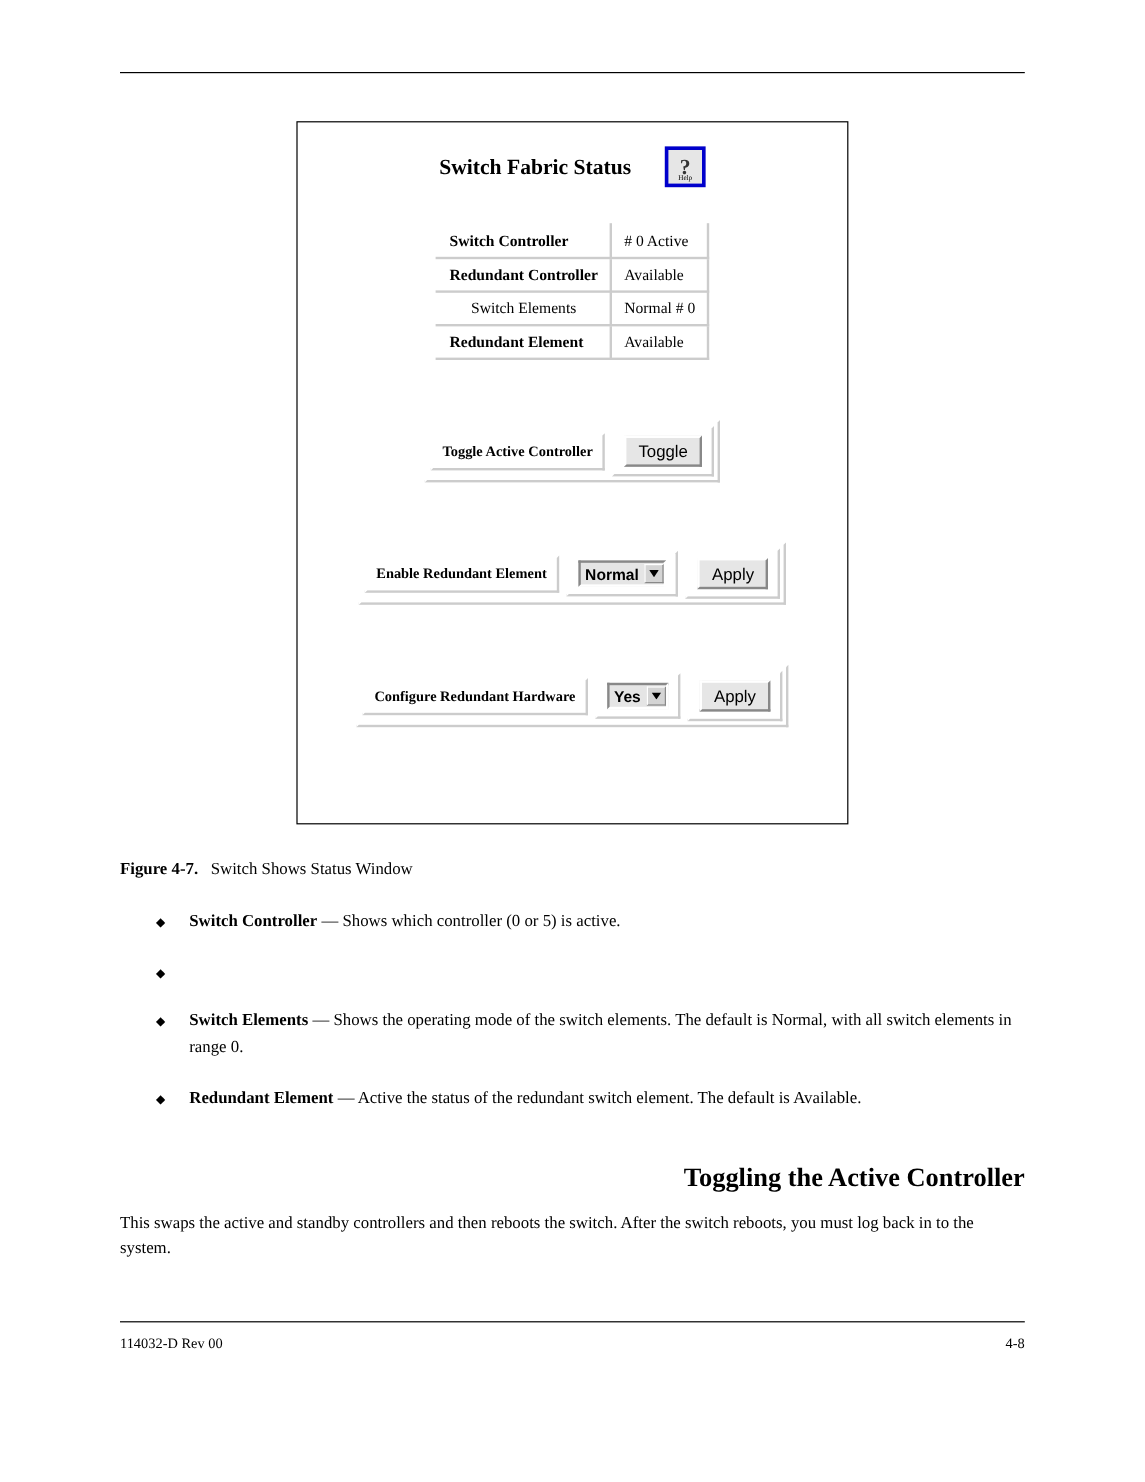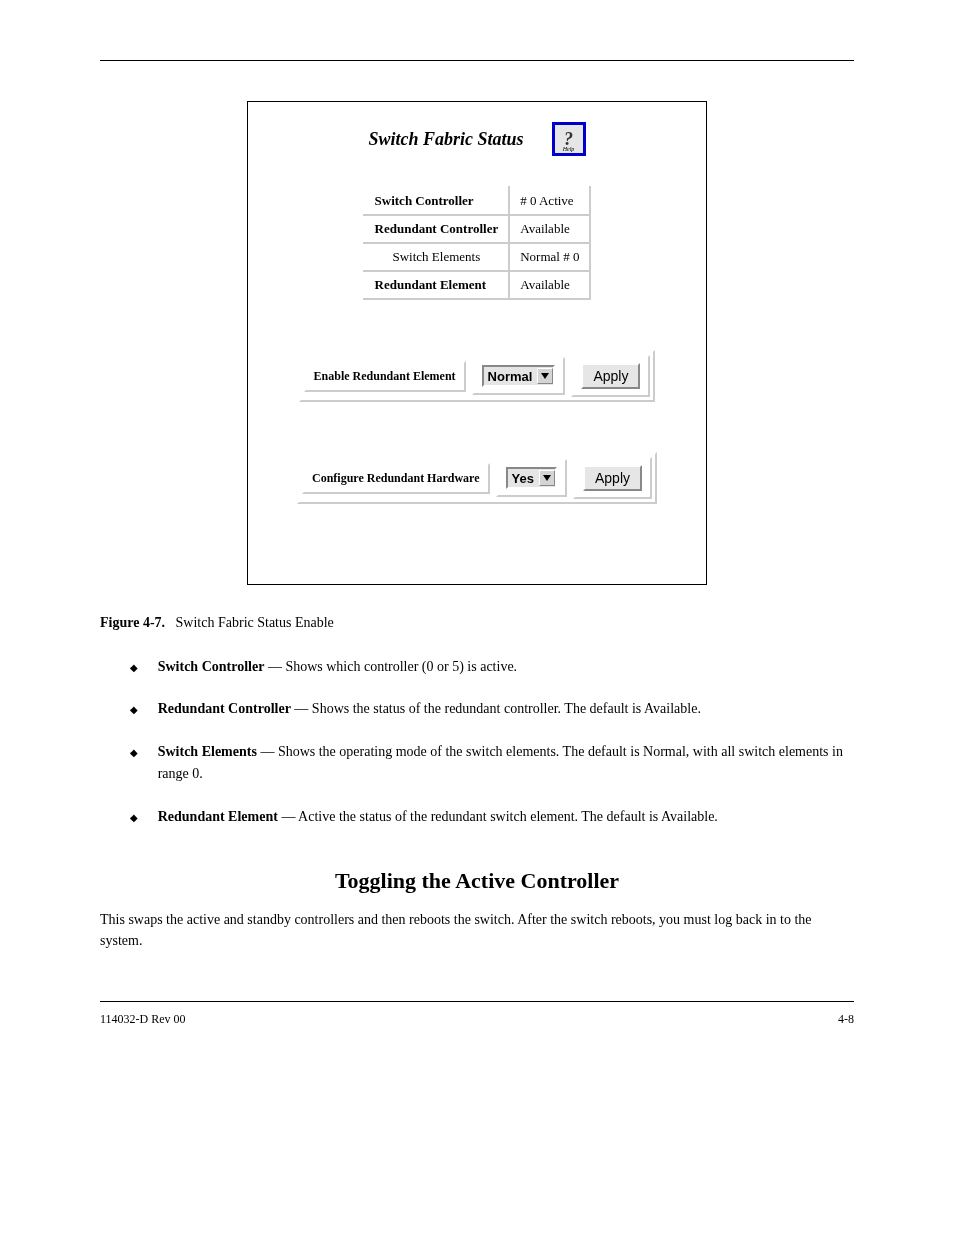--- a/index.html
+++ b/index.html
@@ -25,21 +25,20 @@
       margin: 0 auto;
       border: 1px solid #000;
       padding: 20px 20px 30px 20px;
     }
     .title-row {
       display: flex;
       justify-content: center;
       align-items: center;
       gap: 28px;
       margin-bottom: 30px;
-      font-style: italic;
     }
     .title {
       font-weight: bold;
       font-size: 18px;
     }
     .help-icon {
       width: 34px;
       height: 34px;
       border: 3px solid #0000cc;
       background: #e6e6e6;
@@ -163,21 +162,21 @@
       font-size: 10px;
       margin-top: 4px;
     }
     .desc-list .term {
       font-weight: bold;
     }
     .section-heading {
       font-size: 22px;
       font-weight: bold;
       margin: 40px 0 15px 0;
-      text-align: center;
+      text-align: right;
     }
     .body-text {
       font-size: 14px;
       line-height: 1.5;
       margin-bottom: 10px;
     }
     .body-text .cmd {
       font-weight: bold;
     }
     .hr-bottom {
@@ -220,20 +219,28 @@
         <td class="label-normal">Switch Elements</td>
         <td>Normal # 0</td>
       </tr>
       <tr>
         <td class="label-bold">Redundant Element</td>
         <td>Available</td>
       </tr>
     </tbody>
       </table>
 
+    <div class="control-row">
+      <div class="inner-cell">
+        <span class="ctl-label">Toggle Active Controller</span>
+      </div>
+      <div class="inner-cell">
+        <button class="btn">Toggle</button>
+      </div>
+    </div>
 
     <div class="control-row">
       <div class="inner-cell">
         <span class="ctl-label">Enable Redundant Element</span>
       </div>
       <div class="inner-cell">
         <div class="select-box">
           <span class="select-val">Normal</span>
           <span class="select-arrow">
             <svg width="8" height="6" viewBox="0 0 8 6">
@@ -261,31 +268,30 @@
           </span>
         </div>
       </div>
       <div class="inner-cell">
         <button class="btn">Apply</button>
       </div>
     </div>
   </div>
 
   <p class="figure-caption">
-    <b>Figure 4-7.</b>&nbsp;&nbsp;&nbsp;<span>Switch Fabric Status Enable</span>
+    <b>Figure 4-7.</b>&nbsp;&nbsp;&nbsp;<span>Switch Shows Status Window</span>
   </p>
 
   <div class="desc-list">
     <div class="item">
       <span class="diamond">◆</span>
       <span><span class="term">Switch Controller</span><span> — Shows which controller (0 or 5) is active.</span></span>
     </div>
     <div class="item">
       <span class="diamond">◆</span>
-      <span><span class="term">Redundant Controller</span><span> — Shows the status of the redundant controller. The default is Available.</span></span>
     </div>
     <div class="item">
       <span class="diamond">◆</span>
       <span><span class="term">Switch Elements</span><span> — Shows the operating mode of the switch elements. The default is Normal, with all switch elements in range 0.</span></span>
     </div>
     <div class="item">
       <span class="diamond">◆</span>
       <span><span class="term">Redundant Element</span><span> — Active the status of the redundant switch element. The default is Available.</span></span>
     </div>
   </div>

